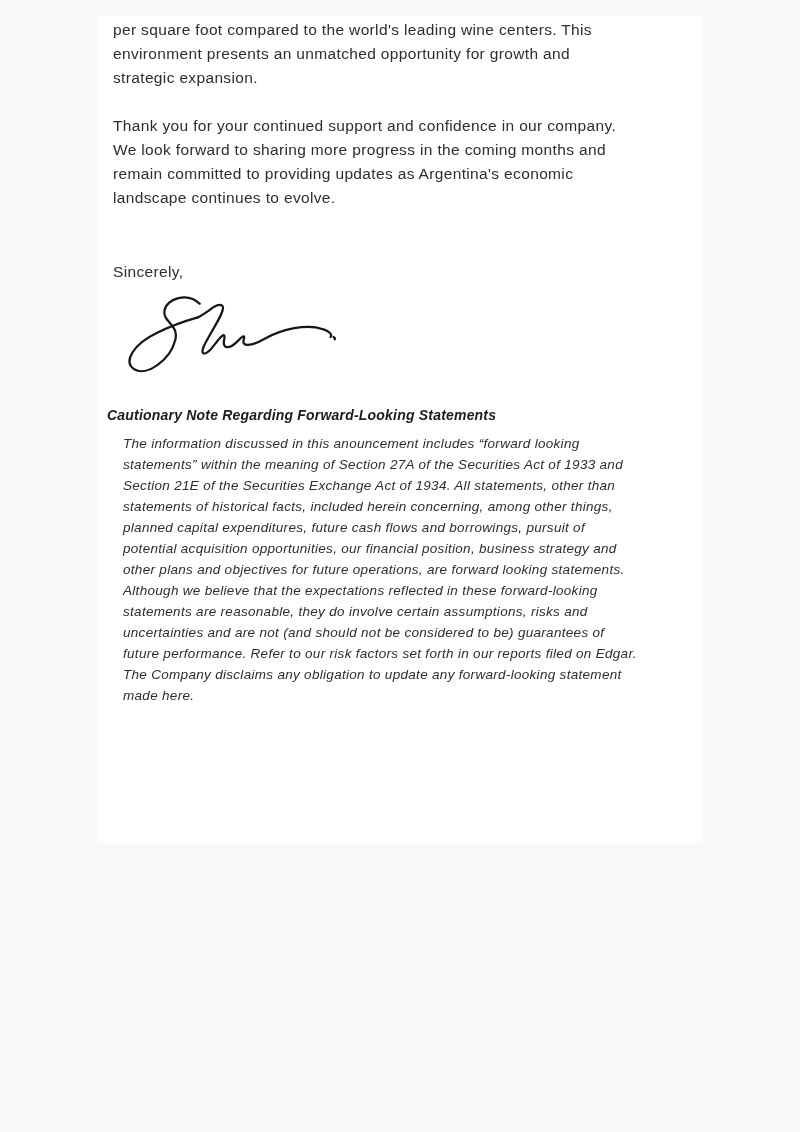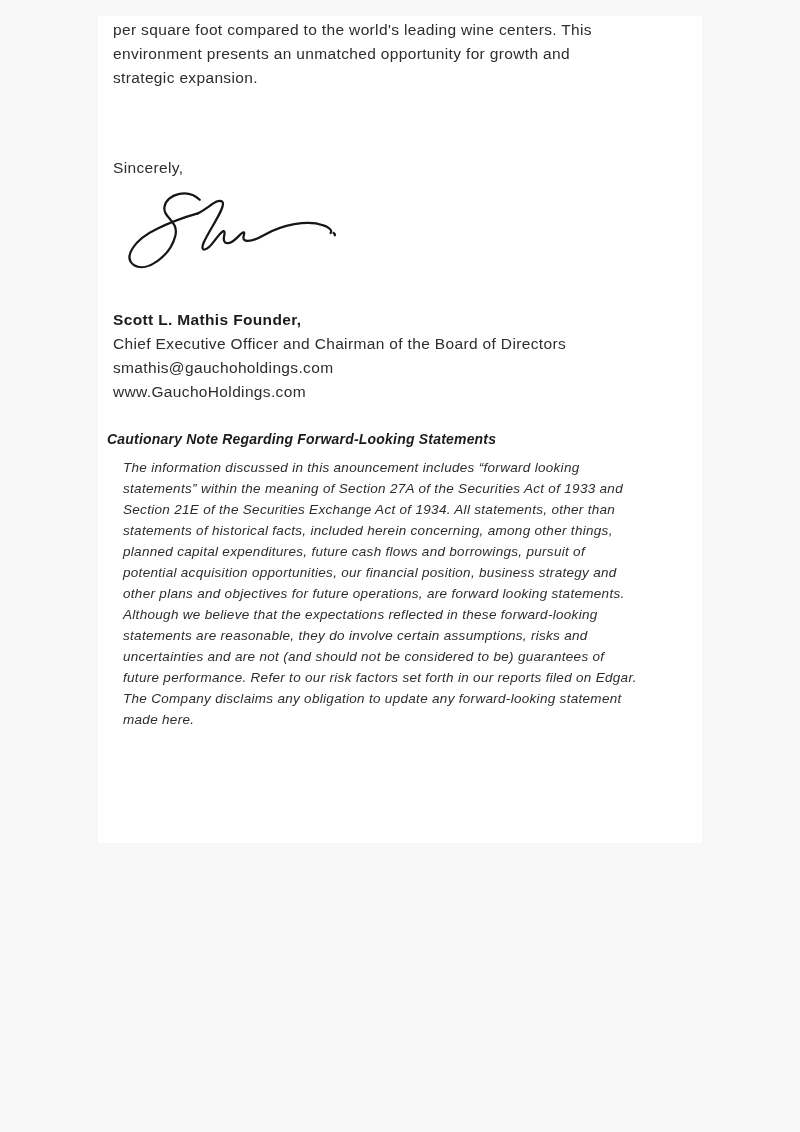--- a/index.html
+++ b/index.html
@@ -32,21 +32,21 @@
   .body-text {
     margin: 0;
     font-size: 15.5px;
     line-height: 24px;
     letter-spacing: 0.35px;
     color: var(--text);
     white-space: pre-line;
   }
   .para-2 { margin-top: 24px; }
   .closing {
-    margin: 66px 0 0 0;
+    margin: 50px 0 0 0;
     font-size: 15.5px;
     line-height: 24px;
     letter-spacing: 0.35px;
     color: var(--text);
   }
   .signature-wrap {
     margin: 10px 0 0 2px;
     width: 230px;
     height: 86px;
   }
@@ -91,37 +91,35 @@
 </head>
 <body>
 
 <div class="page">
   <main class="card">
 
     <p class="body-text">per square foot compared to the world's leading wine centers. This
 environment presents an unmatched opportunity for growth and
 strategic expansion.</p>
 
+    <p class="body-text para-2">Thank you for your continued support and confidence in our company.
+We look forward to sharing more progress in the coming months and
+remain committed to providing updates as Argentina's economic
+landscape continues to evolve.</p>
 
     <p class="closing">Sincerely,</p>
 
     <div class="signature-wrap">
       <svg viewBox="0 0 230 88" xmlns="http://www.w3.org/2000/svg" aria-hidden="true">
         <path class="sig-stroke" d="M 84,10 C 72,-2 50,4 48,17 C 46,29 63,31 59,47 C 54,67 30,85 17,77 C 5,69 17,51 40,40 C 52,34 68,28 82,24"></path>
         <path class="sig-stroke" d="M 82,24 C 94,18 102,8 107,12 C 112,16 94,40 88,54 C 84,64 91,63 99,52 C 105,44 111,37 109,47 C 107,56 114,57 122,49 C 127,44 131,40 129,47 C 127,54 136,54 150,46 C 168,36 194,30 210,36 C 216,38 220,41 218,44"></path>
         <path class="sig-stroke" d="M 221,44 c 1.2,0.8 1.6,1.6 1.2,2.4"></path>
       </svg>
     </div>
 
-    <div class="signer">
-      <p class="signer-name">Scott L. Mathis Founder,</p>
-      <p>Chief Executive Officer and Chairman of the Board of Directors</p>
-      <p>smathis@gauchoholdings.com</p>
-      <p>www.GauchoHoldings.com</p>
-    </div>
 
     <section class="disclaimer">
       <h3>Cautionary Note Regarding Forward-Looking Statements</h3>
       <p>The information discussed in this anouncement includes “forward looking
 statements” within the meaning of Section 27A of the Securities Act of 1933 and
 Section 21E of the Securities Exchange Act of 1934. All statements, other than
 statements of historical facts, included herein concerning, among other things,
 planned capital expenditures, future cash flows and borrowings, pursuit of
 potential acquisition opportunities, our financial position, business strategy and
 other plans and objectives for future operations, are forward looking statements.

